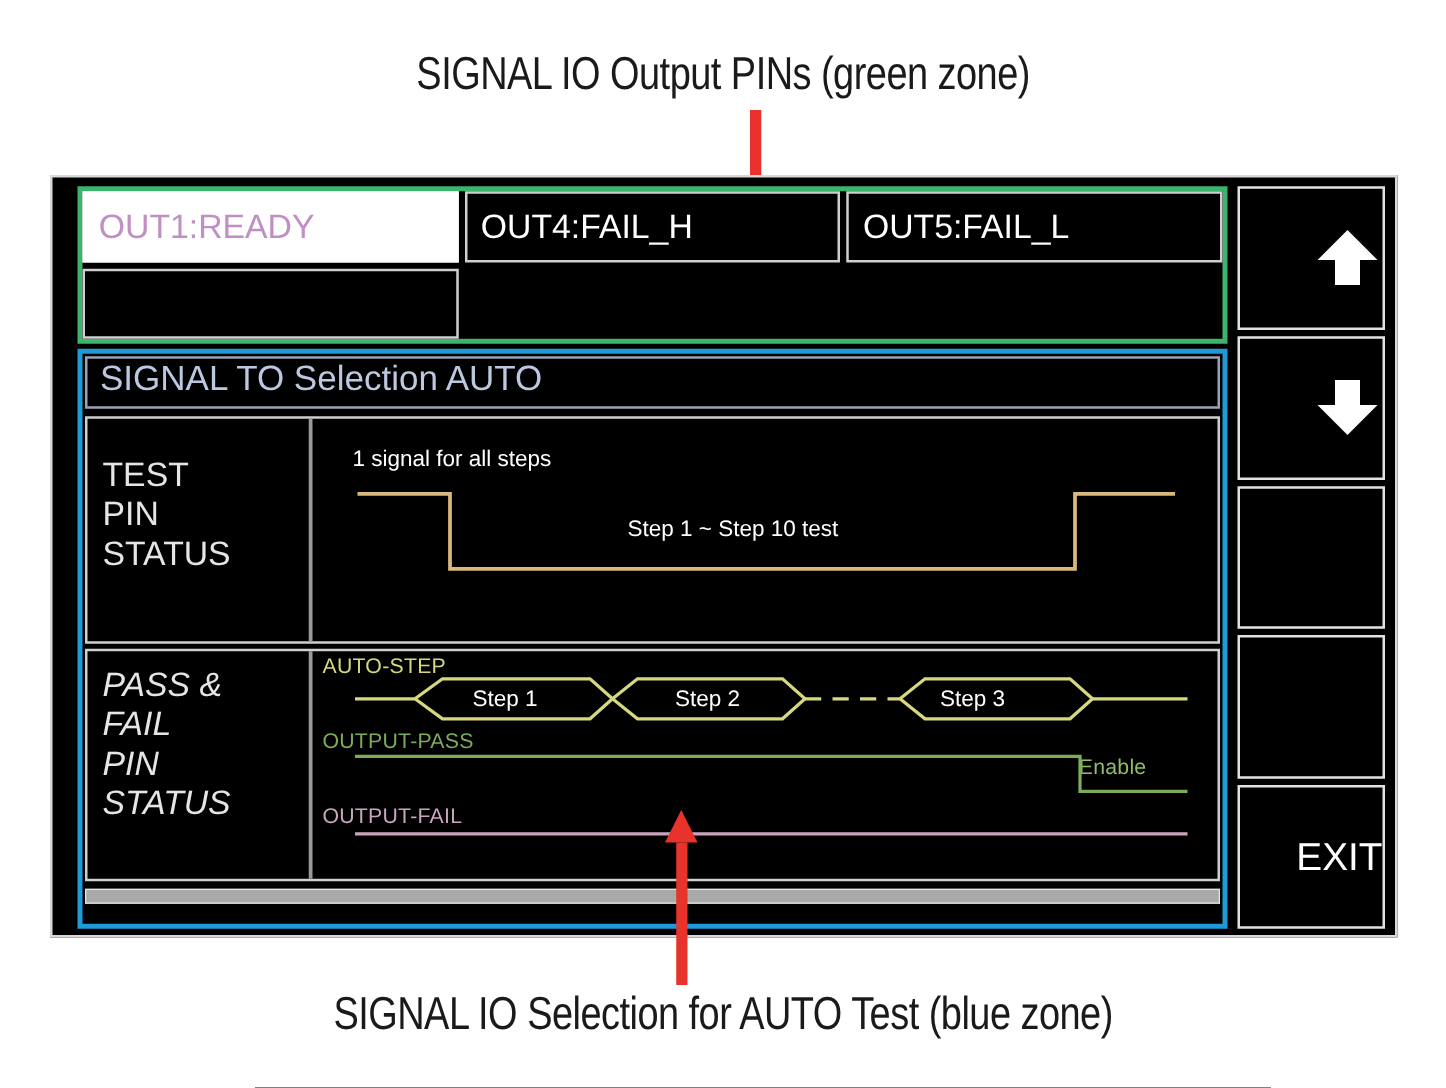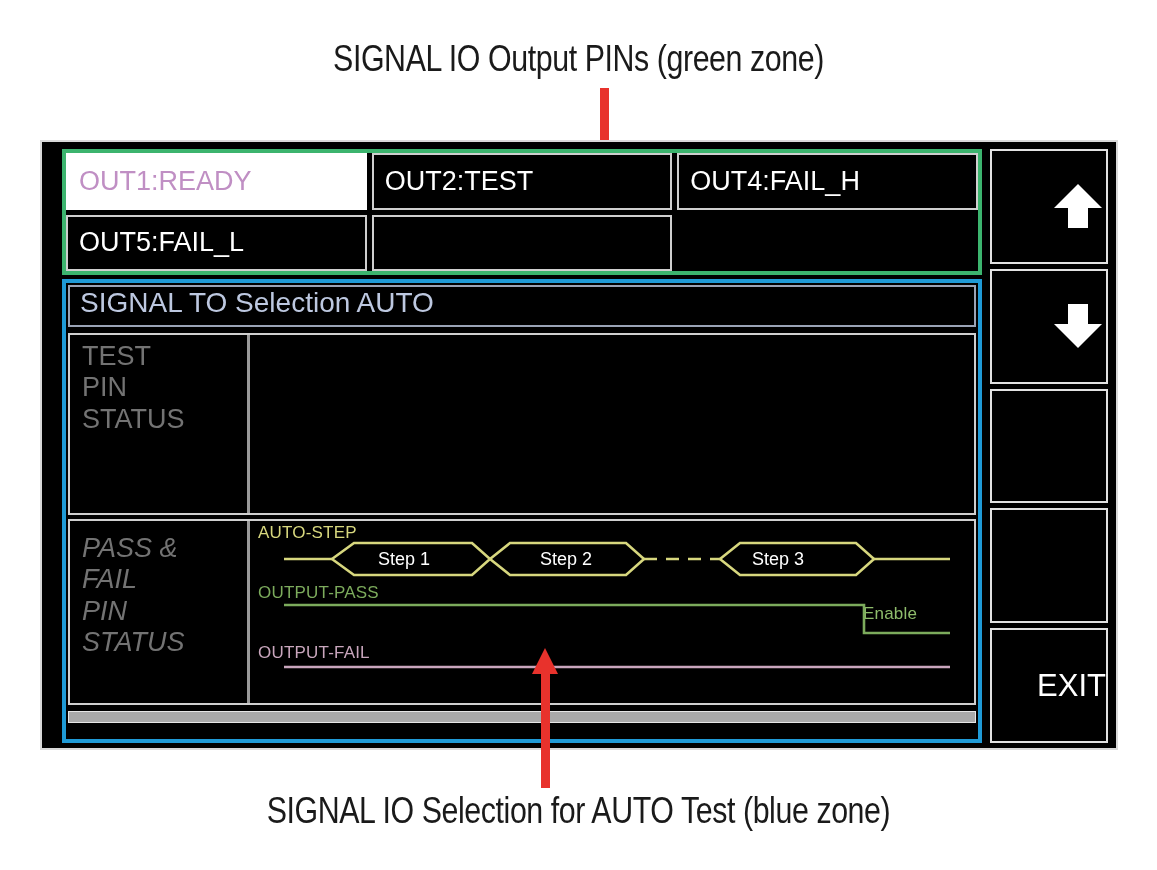--- a/index.html
+++ b/index.html
@@ -98,22 +98,22 @@
     background:#000;
     border:2px solid #cfcfcf;
     box-sizing:border-box;
     display:flex;
   }
   #panel-test{top:188px;height:182px;}
   #panel-pf{top:374px;height:186px;}
   .panel-label{
     width:180px;flex:0 0 180px;
     border-right:3px solid #9a9a9a;
-    color:#737373;font-size:27px;line-height:1.16;
-    padding:6px 0 0 12px;
+    color:#e5e5e5;font-size:27px;line-height:1.16;
+    padding:30px 0 0 12px;
     box-sizing:border-box;
   }
   #panel-pf .panel-label{padding-top:12px;font-style:italic;}
   .panel-body{position:relative;flex:1;overflow:hidden;}
 
   .scrollbar{
     position:absolute;left:22px;top:566px;width:908px;height:12px;
     background:#a9a9a9;
     border:1px solid #e6e6e6;
     box-sizing:border-box;
@@ -151,23 +151,20 @@
 <div id="device">
   <div id="device-inner">
 
     <div id="green-zone"></div>
 
     <div id="out-grid">
       <div class="out-btn active">
         <span>OUT1:READY</span>
       </div>
       <div class="out-btn">
-        <span>OUT2:TEST</span>
-      </div>
-      <div class="out-btn">
         <span>OUT4:FAIL_H</span>
       </div>
       <div class="out-btn">
         <span>OUT5:FAIL_L</span>
       </div>
       <div class="out-btn blank">
         <span></span>
       </div>
     </div>
 
@@ -175,20 +172,27 @@
 
     <div id="sel-header">
       <span>SIGNAL TO Selection AUTO</span>
     </div>
 
     <div id="panel-test" class="panel">
       <div class="panel-label">
         <div>TEST</div>
         <div>PIN</div>
         <div>STATUS</div>
+      </div>
+      <div class="panel-body">
+        <div class="wf-text" style="left:32px;top:22px;">1 signal for all steps</div>
+        <div class="wf-text" style="left:252px;top:78px;">Step 1 ~ Step 10 test</div>
+        <svg width="720" height="178" style="position:absolute;left:0;top:0;">
+          <polyline points="36,60 110,60 110,120 610,120 610,60 690,60" fill="none" stroke="#d9b97a" stroke-width="3"></polyline>
+        </svg>
       </div>
     </div>
 
     <div id="panel-pf" class="panel">
       <div class="panel-label">
         <div>PASS &amp;</div>
         <div>FAIL</div>
         <div>PIN</div>
         <div>STATUS</div>
       </div>

